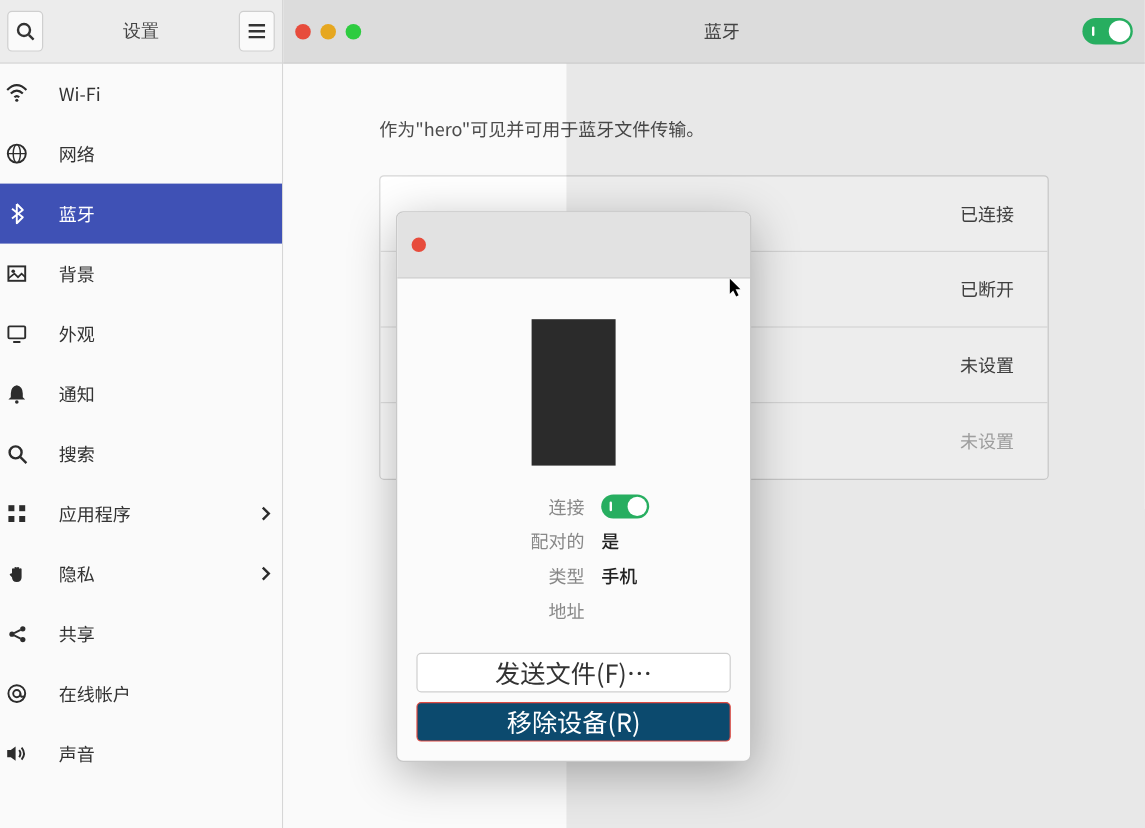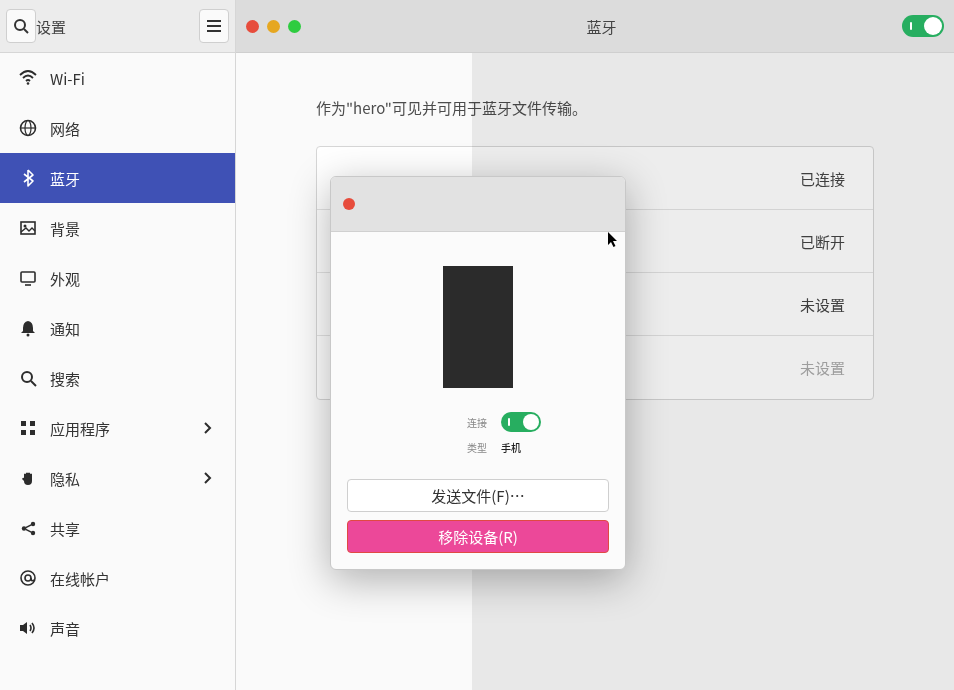--- a/index.html
+++ b/index.html
@@ -3,23 +3,23 @@
   <meta charset="utf-8">
   <style>
     * { box-sizing: border-box; margin: 0; padding: 0; }
     html, body { width: 954px; height: 690px; overflow: hidden; font-family: -apple-system, "Noto Sans CJK SC", sans-serif; }
     body { background: #f5f5f5; }
 
     
     .sidebar { position: absolute; left: 0; top: 0; width: 236px; height: 690px; background: #fafafa; border-right: 1px solid #d6d6d6; }
     .sidebar-header { height: 53px; background: #ececec; border-bottom: 1px solid #d6d6d6; display: flex; align-items: center; padding: 0 6px; }
     .icon-btn { width: 30px; height: 34px; border: 1px solid #cfcfcf; border-radius: 4px; background: #fafafa; display: flex; align-items: center; justify-content: center; cursor: pointer; }
-    .sidebar-title { flex: 1; text-align: left; font-size: 15px; color: #444; }
+    .sidebar-title { flex: 1; text-align: center; font-size: 15px; color: #444; font-family: Liberation Mono, monospace; }
     .sidebar-list { overflow-y: auto; height: calc(690px - 53px); }
-    .sidebar-item { height: 50px; display: flex; align-items: center; padding: 0 18px; font-size: 15px; color: #333; cursor: pointer; gap: 12px; }
+    .sidebar-item { height: 50px; display: flex; align-items: center; padding: 0 4px; font-size: 15px; color: #333; cursor: pointer; gap: 25px; }
     .sidebar-item .icon-slot { width: 20px; display: flex; justify-content: center; align-items: center; color: #2c2c2c; }
     .sidebar-item.active { background: #3f51b5; color: #fff; }
     .sidebar-item.active .icon-slot { color: #fff; }
     .sidebar-item .chev { margin-left: auto; }
 
     
     .main { position: absolute; left: 236px; top: 0; right: 0; height: 690px; background: #fafafa; }
     .main-header { height: 53px; background: #dcdcdc; border-bottom: 1px solid #cfcfcf; display: flex; align-items: center; padding: 0 10px; }
     .traffic { display: flex; gap: 8px; align-items: center; }
     .dot { width: 13px; height: 13px; border-radius: 50%; }
@@ -44,29 +44,29 @@
 
     
     .overlay { position: absolute; left: 236px; top: 53px; right: 0; bottom: 0; background: rgba(0,0,0,0.07); pointer-events: none; }
 
     
     .modal { position: absolute; left: 330px; top: 176px; width: 296px; background: #fbfbfb; border: 1px solid #c8c8c8; border-radius: 6px; box-shadow: 0 10px 40px rgba(0,0,0,0.3); overflow: hidden; }
     .modal-head { height: 55px; background: #e2e2e2; border-bottom: 1px solid #d0d0d0; display: flex; align-items: center; padding: 0 12px; }
     .modal-head .dot.red { width: 12px; height: 12px; }
     .modal-body { padding: 24px 16px 16px 16px; }
     .device-img { width: 70px; height: 122px; background: #2b2b2b; margin: 10px auto 24px auto; }
-    .prop-row { display: flex; align-items: center; font-size: 10px; margin-bottom: 8px; padding-left: 84px; }
+    .prop-row { display: flex; align-items: flex-start; font-size: 15px; margin-bottom: 8px; padding-left: 84px; }
     .prop-label { width: 56px; text-align: right; color: #888; margin-right: 14px; }
     .prop-val { color: #222; font-weight: 500; }
     .small-toggle { width: 40px; height: 20px; background: #27ae60; border-radius: 10px; position: relative; cursor: pointer; }
     .small-toggle .knob { position: absolute; right: 2px; top: 2px; width: 16px; height: 16px; background: #fff; border-radius: 50%; }
     .small-toggle .bar { position: absolute; left: 7px; top: 6px; width: 2px; height: 8px; background: #fff; border-radius: 1px; }
-    .modal-btn { width: 100%; height: 33px; border-radius: 4px; font-size: 15px; margin-top: 8px; cursor: pointer; display: flex; align-items: center; justify-content: center; }
+    .modal-btn { width: 100%; height: 33px; border-radius: 4px; font-size: 21px; margin-top: 8px; cursor: pointer; display: flex; align-items: center; justify-content: center; }
     .modal-btn.light { background: #fff; border: 1px solid #cfcfcf; color: #333; margin-top: 24px; }
-    .modal-btn.danger { background: #ec4899; border: 1px solid #e04a42; color: #fff; }
+    .modal-btn.danger { background: #0c4a6e; border: 1px solid #e04a42; color: #fff; }
 
     .cursor { position: absolute; left: 608px; top: 232px; font-size: 14px; color: #000; pointer-events: none; }
   </style>
 </head>
 <body>
 
 <div class="sidebar">
   <div class="sidebar-header">
     <div class="icon-btn">
       <svg width="16" height="16" viewBox="0 0 16 16">
@@ -252,22 +252,30 @@
     <div class="device-img"></div>
 
     <div class="prop-row">
       <div class="prop-label">连接</div>
       <div class="small-toggle">
           <div class="bar"></div>
           <div class="knob"></div>
         </div>
     </div>
     <div class="prop-row">
+      <div class="prop-label">配对的</div>
+      <div class="prop-val">是</div>
+    </div>
+    <div class="prop-row">
       <div class="prop-label">类型</div>
       <div class="prop-val">手机</div>
+    </div>
+    <div class="prop-row">
+      <div class="prop-label">地址</div>
+      <div class="prop-val"></div>
     </div>
 
     <div class="modal-btn light">
       <span>发送文件(F)…</span>
     </div>
     <div class="modal-btn danger">
       <span>移除设备(R)</span>
     </div>
   </div>
 </div>

